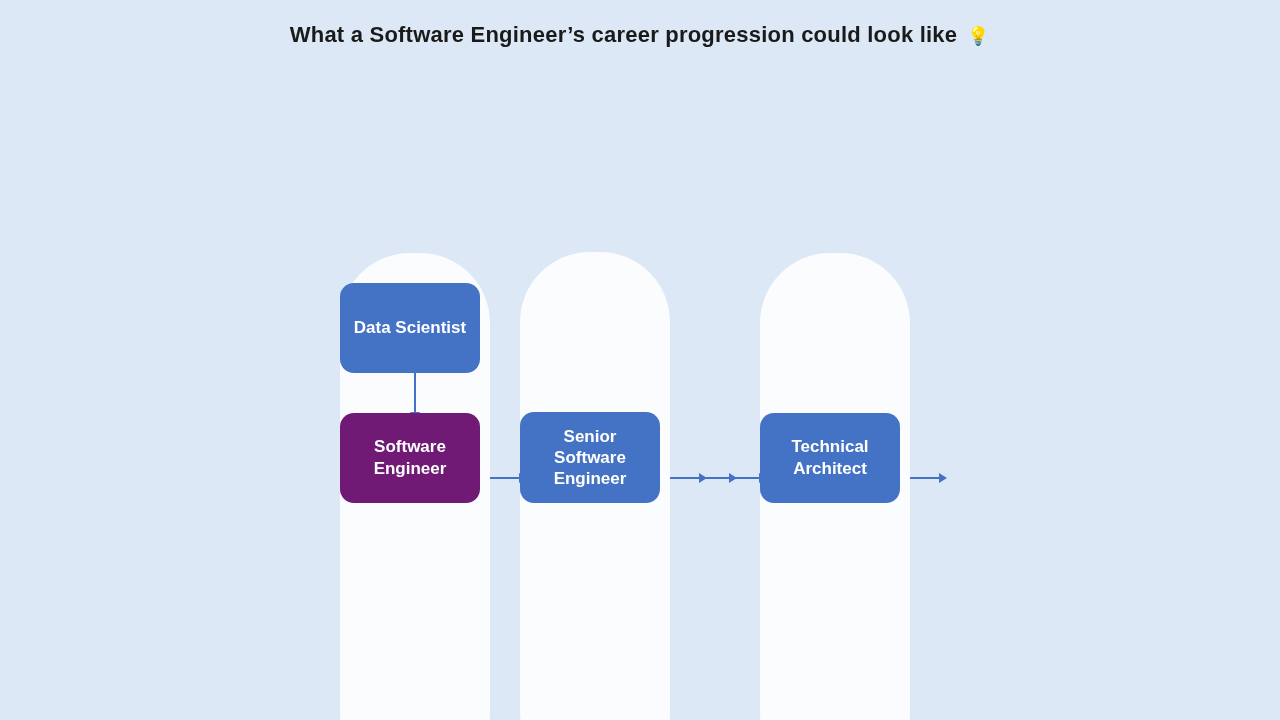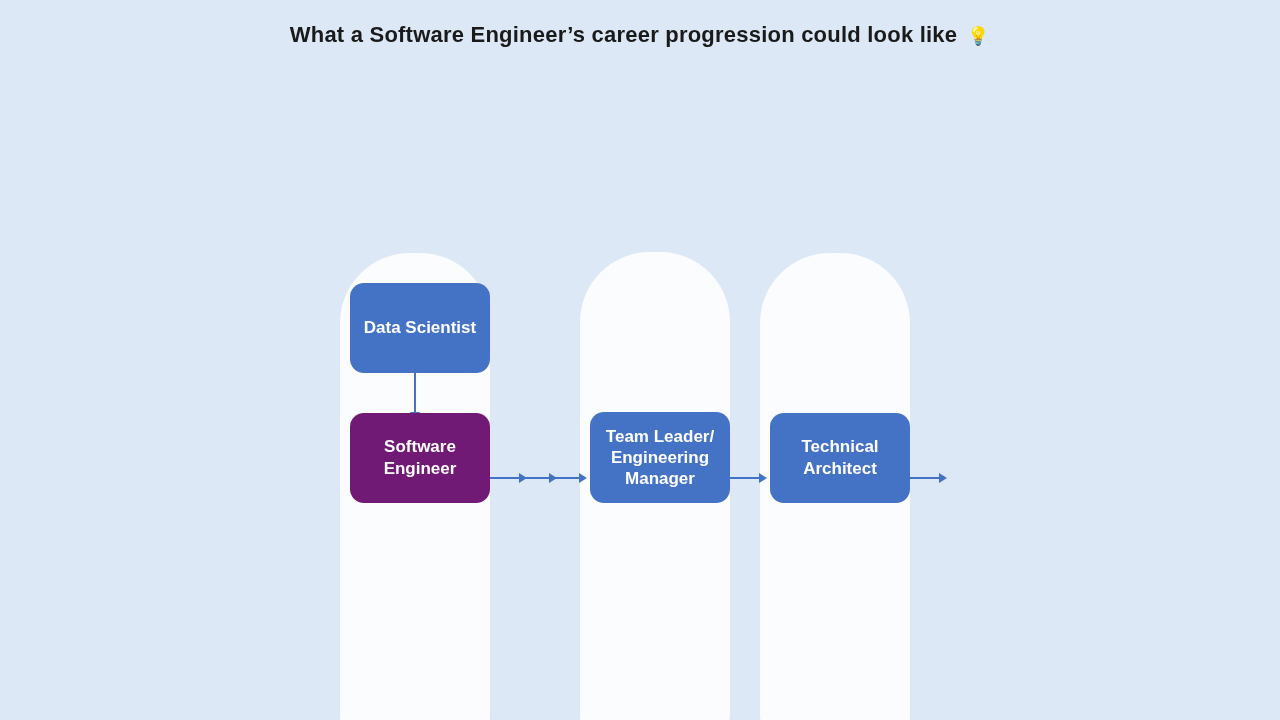--- a/index.html
+++ b/index.html
@@ -64,21 +64,21 @@
       left: 50%;
       transform: translateX(-50%);
       opacity: 0.85;
     }
 
     .pill-col-inner {
       position: relative;
       z-index: 2;
       display: flex;
       flex-direction: column;
-      align-items: flex-end;
+      align-items: flex-start;
       width: 150px;
     }
 
     
     .card {
       border-radius: 14px;
       padding: 14px 12px;
       display: flex;
       align-items: center;
       justify-content: center;
@@ -183,37 +183,37 @@
         <div class="arrow-down"></div>
 
         <div class="card card-orange card-main">Software Engineer</div>
       </div>
     </div>
 
     <div class="h-arrow">
       <div class="h-arrow-line"></div>
     </div>
 
-
-    <div class="h-arrow">
-      <div class="h-arrow-line"></div>
-    </div>
-
-
-    <div class="h-arrow">
-      <div class="h-arrow-line"></div>
-    </div>
-
     <div class="pill-col">
       <div class="pill-bg"></div>
       <div class="pill-col-inner">
         <div class="col-spacer"></div>
-        <div class="card card-blue card-main">Team Leader/ Engineering Manager</div>
+        <div class="card card-blue card-main">Senior Software Engineer</div>
       </div>
     </div>
+
+    <div class="h-arrow">
+      <div class="h-arrow-line"></div>
+    </div>
+
+
+    <div class="h-arrow">
+      <div class="h-arrow-line"></div>
+    </div>
+
 
     <div class="h-arrow">
       <div class="h-arrow-line"></div>
     </div>
 
     <div class="pill-col">
       <div class="pill-bg"></div>
       <div class="pill-col-inner">
         <div class="col-spacer"></div>
         <div class="card card-blue card-main">Technical Architect</div>

